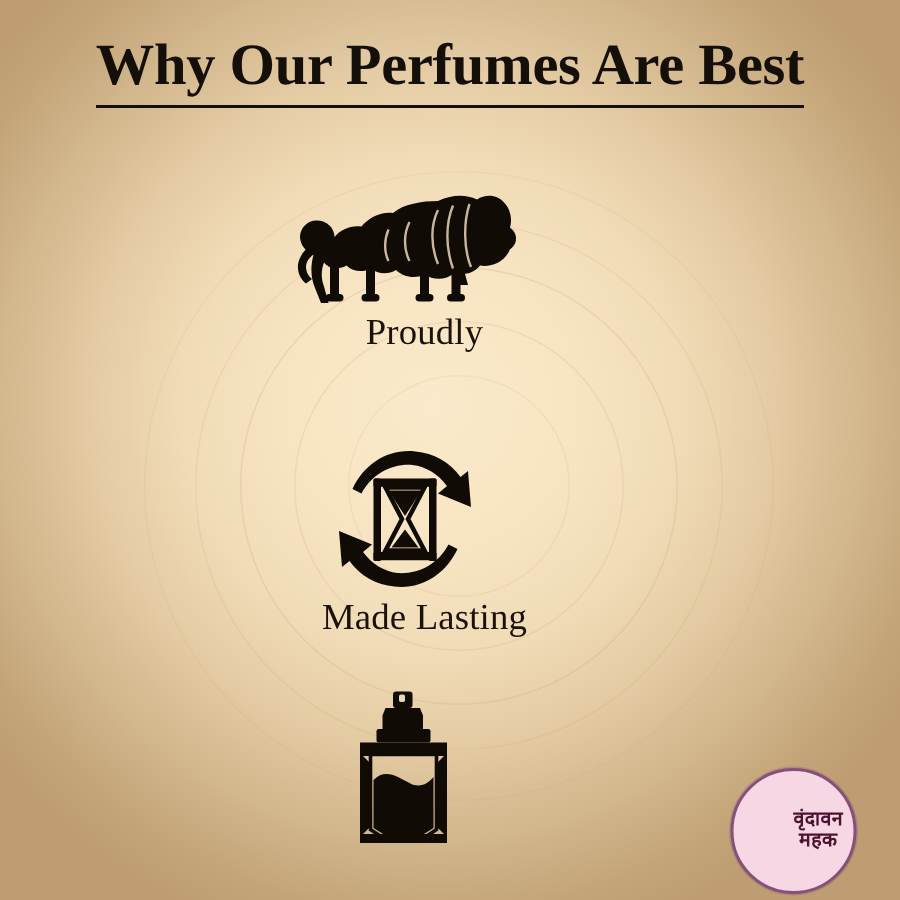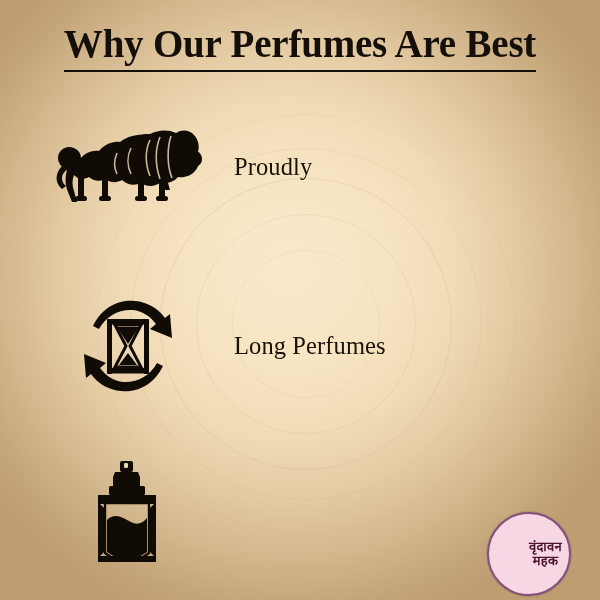--- a/index.html
+++ b/index.html
@@ -65,22 +65,23 @@
     border-bottom: 2.3px solid #140f08;
     line-height: 1.12;
     white-space: nowrap;
   }
 
   
   .feature {
     position: absolute;
     display: flex;
     align-items: center;
-    left: 48px;
+    left: 35px;
     width: 470px;
+    flex-direction: column;
   }
   .feature .icon-slot {
     width: 160px;
     min-width: 160px;
     display: flex;
     align-items: center;
     justify-content: center;
   }
   .feature .text-slot {
     font-family: "Liberation Serif", "DejaVu Serif", serif;
@@ -228,21 +229,21 @@
         </g>
 
         <path d="M40 29 L66 29 L55 50 L66 71 L40 71 L51 50 Z" fill="none" stroke="#100b05" stroke-width="3"></path>
 
         <path d="M42 31 L64 31 L53 48 Z" fill="#100b05"></path>
 
         <path d="M44 69 L62 69 L53 57 Z" fill="#100b05"></path>
       </svg>
     </div>
     <div class="text-slot">
-      <span class="line">Long Perfumes</span>
+      <span class="line">Made Lasting</span>
     </div>
   </div>
 
   <div class="feature" id="feature-3">
     <div class="icon-slot">
       <svg width="92" height="104" viewBox="0 0 92 104" aria-hidden="true">
         <g fill="#100b05">
 
           <rect x="38" y="1" width="13" height="11" rx="2"></rect>
           <rect x="42" y="3" width="4" height="5" rx="1.2" fill="#e9d7b5"></rect>

